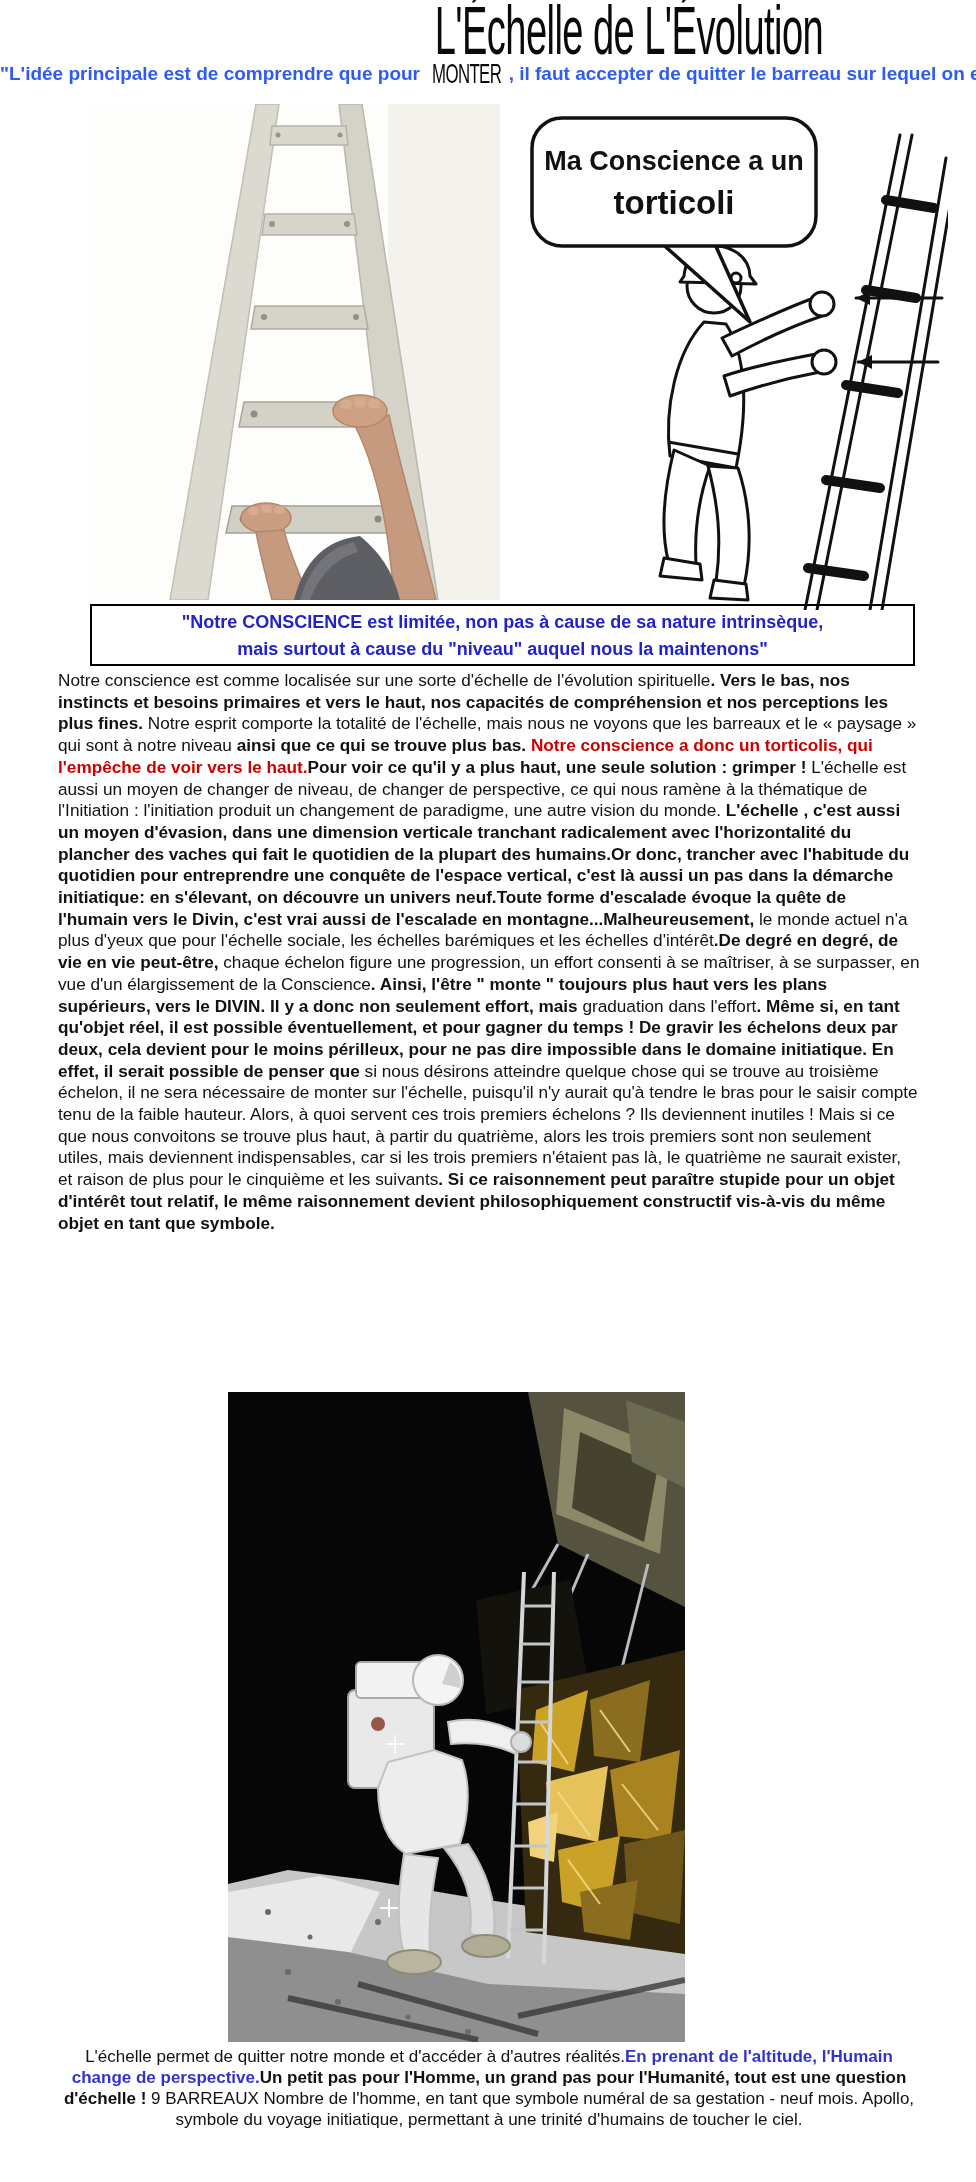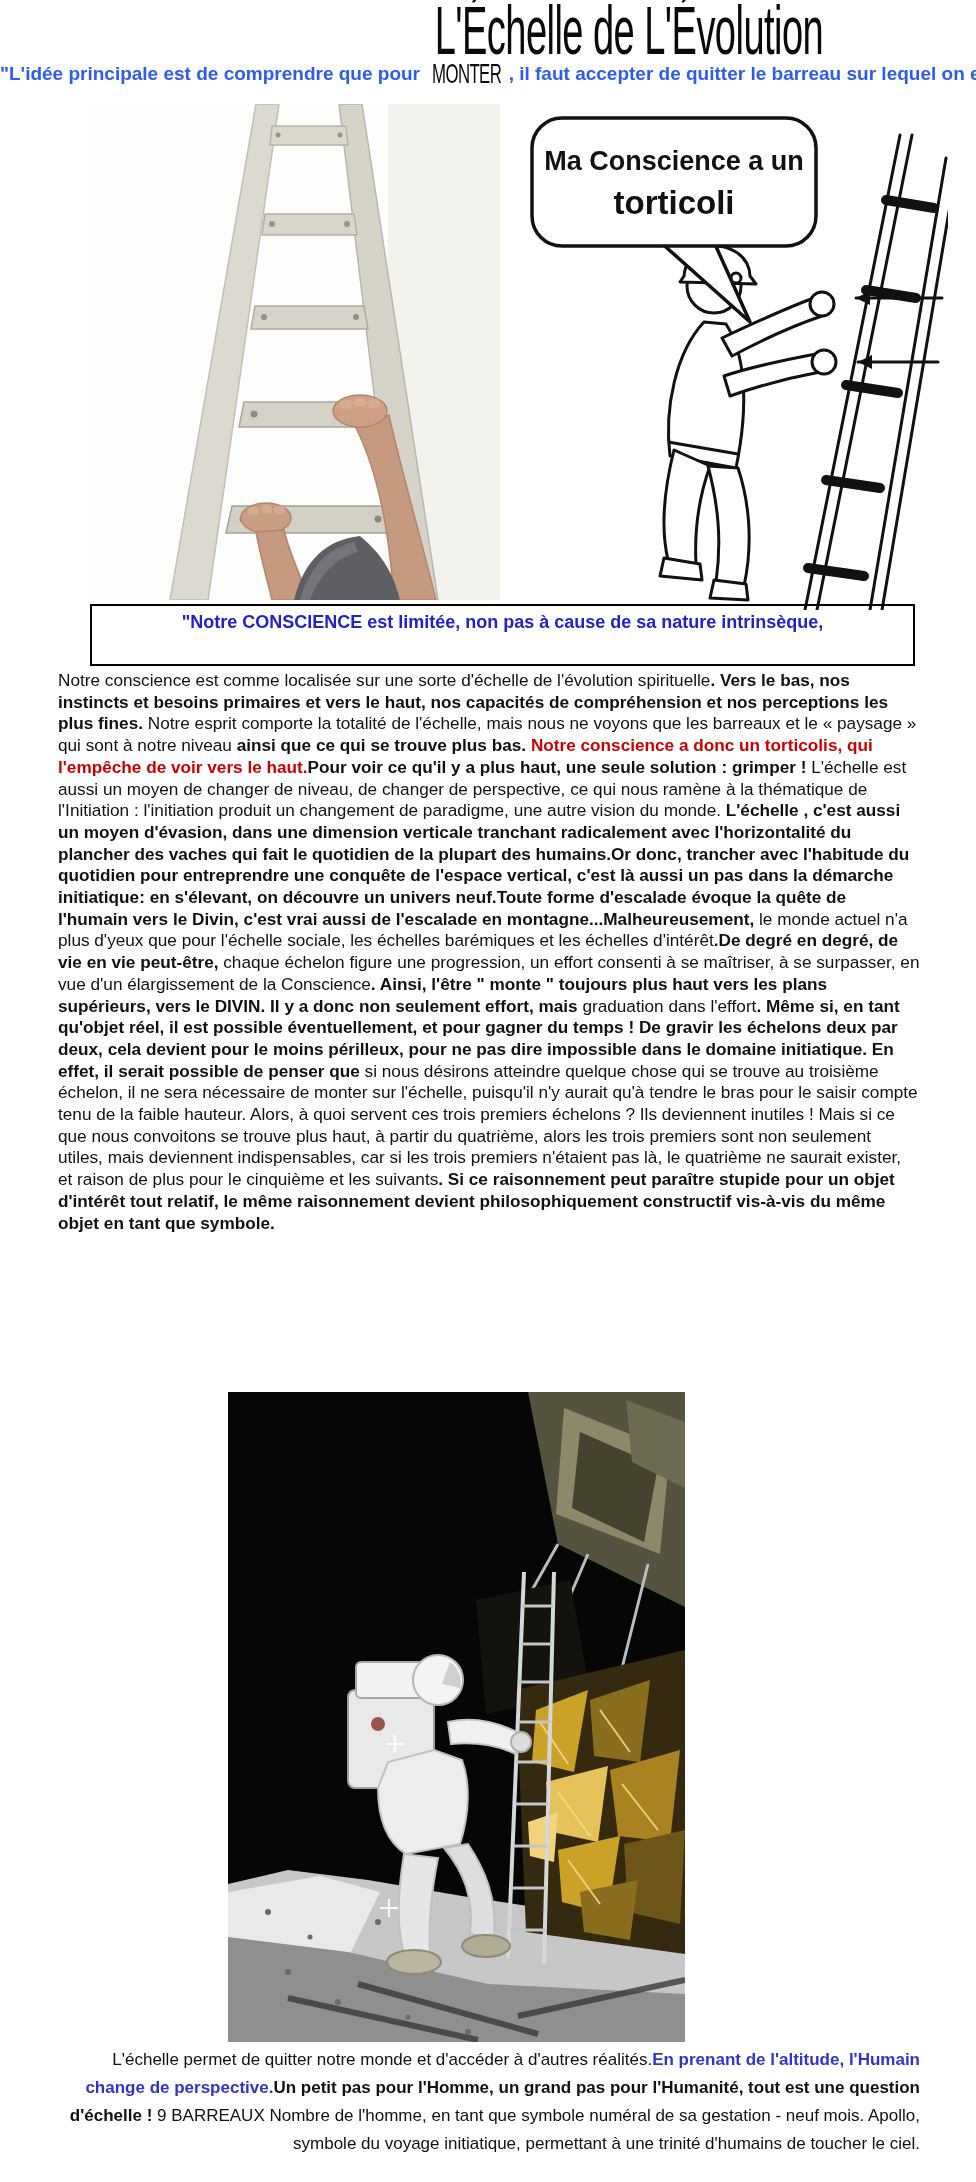--- a/index.html
+++ b/index.html
@@ -36,21 +36,21 @@
   .ladder-photo svg,.cartoon svg,.astronaut svg{display:block;width:100%;height:100%;}
   .bubble-text{font-family:"Liberation Sans",sans-serif;fill:#111;}
   
   .quote-box{
     left:90px;top:604px;width:825px;height:62px;box-sizing:border-box;
     border:2px solid #000;text-align:center;padding-top:3px;
     font-size:18px;line-height:27px;font-weight:bold;color:var(--blue-box);
   }
   
   .main-text{left:58px;top:670px;width:862px;font-size:17.2px;line-height:21.7px;text-align:left;}
-  .footer-text{left:58px;top:2046px;width:862px;font-size:17px;line-height:28px;text-align:right;}
+  .footer-text{left:58px;top:2046px;width:862px;font-size:17px;line-height:21px;text-align:center;}
   .seg-regular{font-weight:bold;color:var(--ink);}
   .seg-bold{font-weight:normal;color:var(--ink);}
   .seg-bold-red{font-weight:bold;color:var(--red-accent);}
   .seg-bold-blue{font-weight:bold;color:var(--blue-footer);}
 </style>
 </head>
 <body>
 
 <div class="abs page-title">
   <span class="condensed">L'Échelle de L'Évolution</span>
@@ -156,20 +156,21 @@
       <polygon points="140,150 232,232 196,152"></polygon>
       <rect x="14" y="28" width="284" height="128" rx="30"></rect>
     </g>
     <text class="bubble-text" x="156" y="80" text-anchor="middle" font-size="27" font-weight="600">Ma Conscience a un</text>
     <text class="bubble-text" x="156" y="124" text-anchor="middle" font-size="33" font-weight="700">torticoli</text>
   </svg>
 </div>
 
 <div class="abs quote-box">
   <div>"Notre CONSCIENCE est limitée, non pas à cause de sa nature intrinsèque,</div>
+  <div>mais surtout à cause du "niveau" auquel nous la maintenons"</div>
 </div>
 
 <div class="abs main-text"><span class="seg-bold">Notre conscience est comme localisée sur une sorte d'échelle de l'évolution spirituelle</span><span class="seg-regular">. Vers le bas, nos instincts et besoins primaires et vers le haut, nos capacités de compréhension et nos perceptions les plus fines. </span><span class="seg-bold">Notre esprit comporte la totalité de l'échelle, mais nous ne voyons que les barreaux et le « paysage » qui sont à notre niveau</span><span class="seg-regular"> ainsi que ce qui se trouve plus bas. </span><span class="seg-bold-red">Notre conscience a donc un torticolis, qui l'empêche de voir vers le haut.</span><span class="seg-regular">Pour voir ce qu'il y a plus haut, une seule solution : grimper ! </span><span class="seg-bold">L'échelle est aussi un moyen de changer de niveau, de changer de perspective, ce qui nous ramène à la thématique de l'Initiation : l'initiation produit un changement de paradigme, une autre vision du monde.</span><span class="seg-regular"> L'échelle , c'est aussi un moyen d'évasion, dans une dimension verticale tranchant radicalement avec l'horizontalité du plancher des vaches qui fait le quotidien de la plupart des humains.Or donc, trancher avec l'habitude du quotidien pour entreprendre une conquête de l'espace vertical, c'est là aussi un pas dans la démarche initiatique: en s'élevant, on découvre un univers neuf.Toute forme d'escalade évoque la quête de l'humain vers le Divin, c'est vrai aussi de l'escalade en montagne...Malheureusement, </span><span class="seg-bold">le monde actuel n'a plus d'yeux que pour l'échelle sociale, les échelles barémiques et les échelles d'intérêt</span><span class="seg-regular">.De degré en degré, de vie en vie peut-être, </span><span class="seg-bold">chaque échelon figure une progression, un effort consenti à se maîtriser, à se surpasser, en vue d'un élargissement de la Conscience</span><span class="seg-regular">. Ainsi, l'être " monte " toujours plus haut vers les plans supérieurs, vers le DIVIN. Il y a donc non seulement effort, mais </span><span class="seg-bold">graduation dans l'effort</span><span class="seg-regular">. Même si, en tant qu'objet réel, il est possible éventuellement, et pour gagner du temps ! De gravir les échelons deux par deux, cela devient pour le moins périlleux, pour ne pas dire impossible dans le domaine initiatique. En effet, il serait possible de penser que </span><span class="seg-bold">si nous désirons atteindre quelque chose qui se trouve au troisième échelon, il ne sera nécessaire de monter sur l'échelle, puisqu'il n'y aurait qu'à tendre le bras pour le saisir compte tenu de la faible hauteur. Alors, à quoi servent ces trois premiers échelons ? Ils deviennent inutiles ! Mais si ce que nous convoitons se trouve plus haut, à partir du quatrième, alors les trois premiers sont non seulement utiles, mais deviennent indispensables, car si les trois premiers n'étaient pas là, le quatrième ne saurait exister, et raison de plus pour le cinquième et les suivants</span><span class="seg-regular">. Si ce raisonnement peut paraître stupide pour un objet d'intérêt tout relatif, le même raisonnement devient philosophiquement constructif vis-à-vis du même objet en tant que symbole.</span></div>
 
 <div class="abs astronaut">
   <svg viewBox="0 0 457 650">
     <rect x="0" y="0" width="457" height="650" fill="#060606"></rect>
 
     <polygon points="0,492 60,478 140,488 240,505 340,520 457,540 457,650 0,650" fill="#c7c7c7"></polygon>
     <polygon points="0,500 92,484 152,500 122,562 0,572" fill="#e9e9e9"></polygon>

